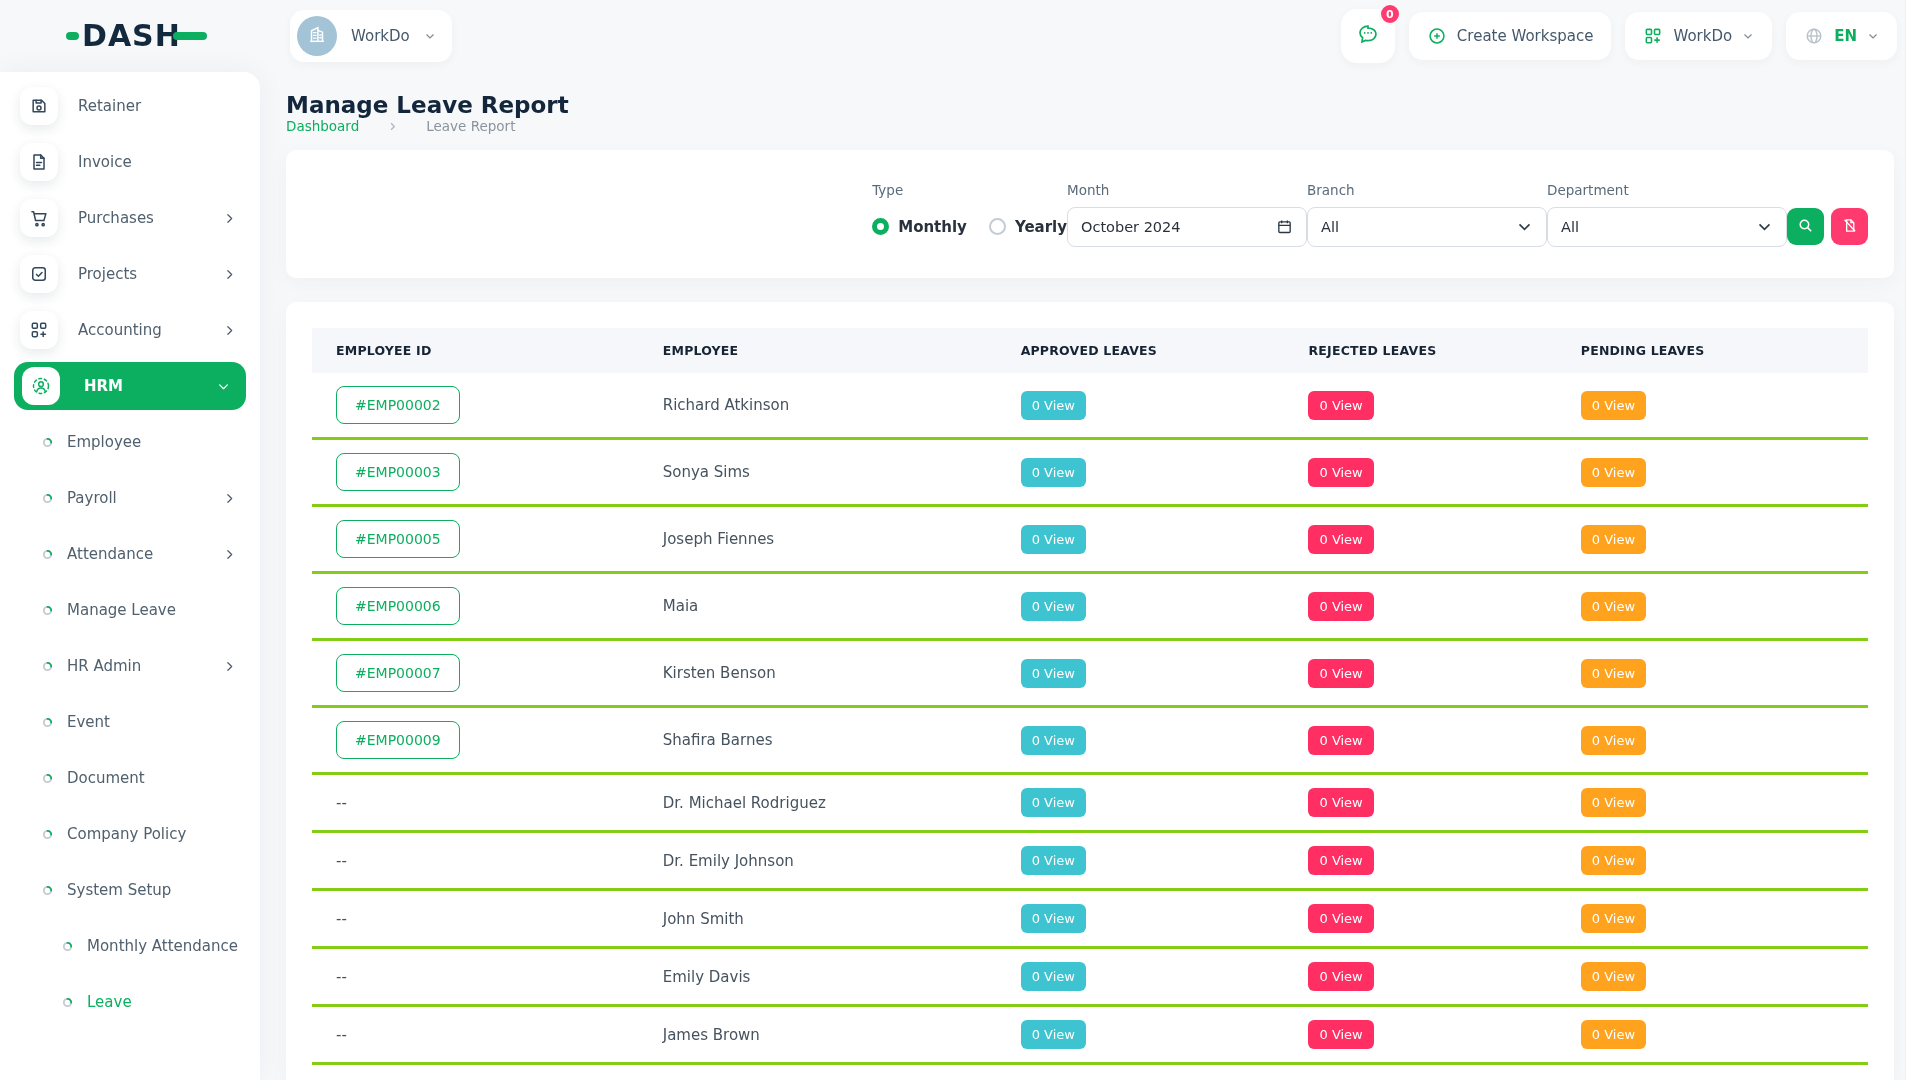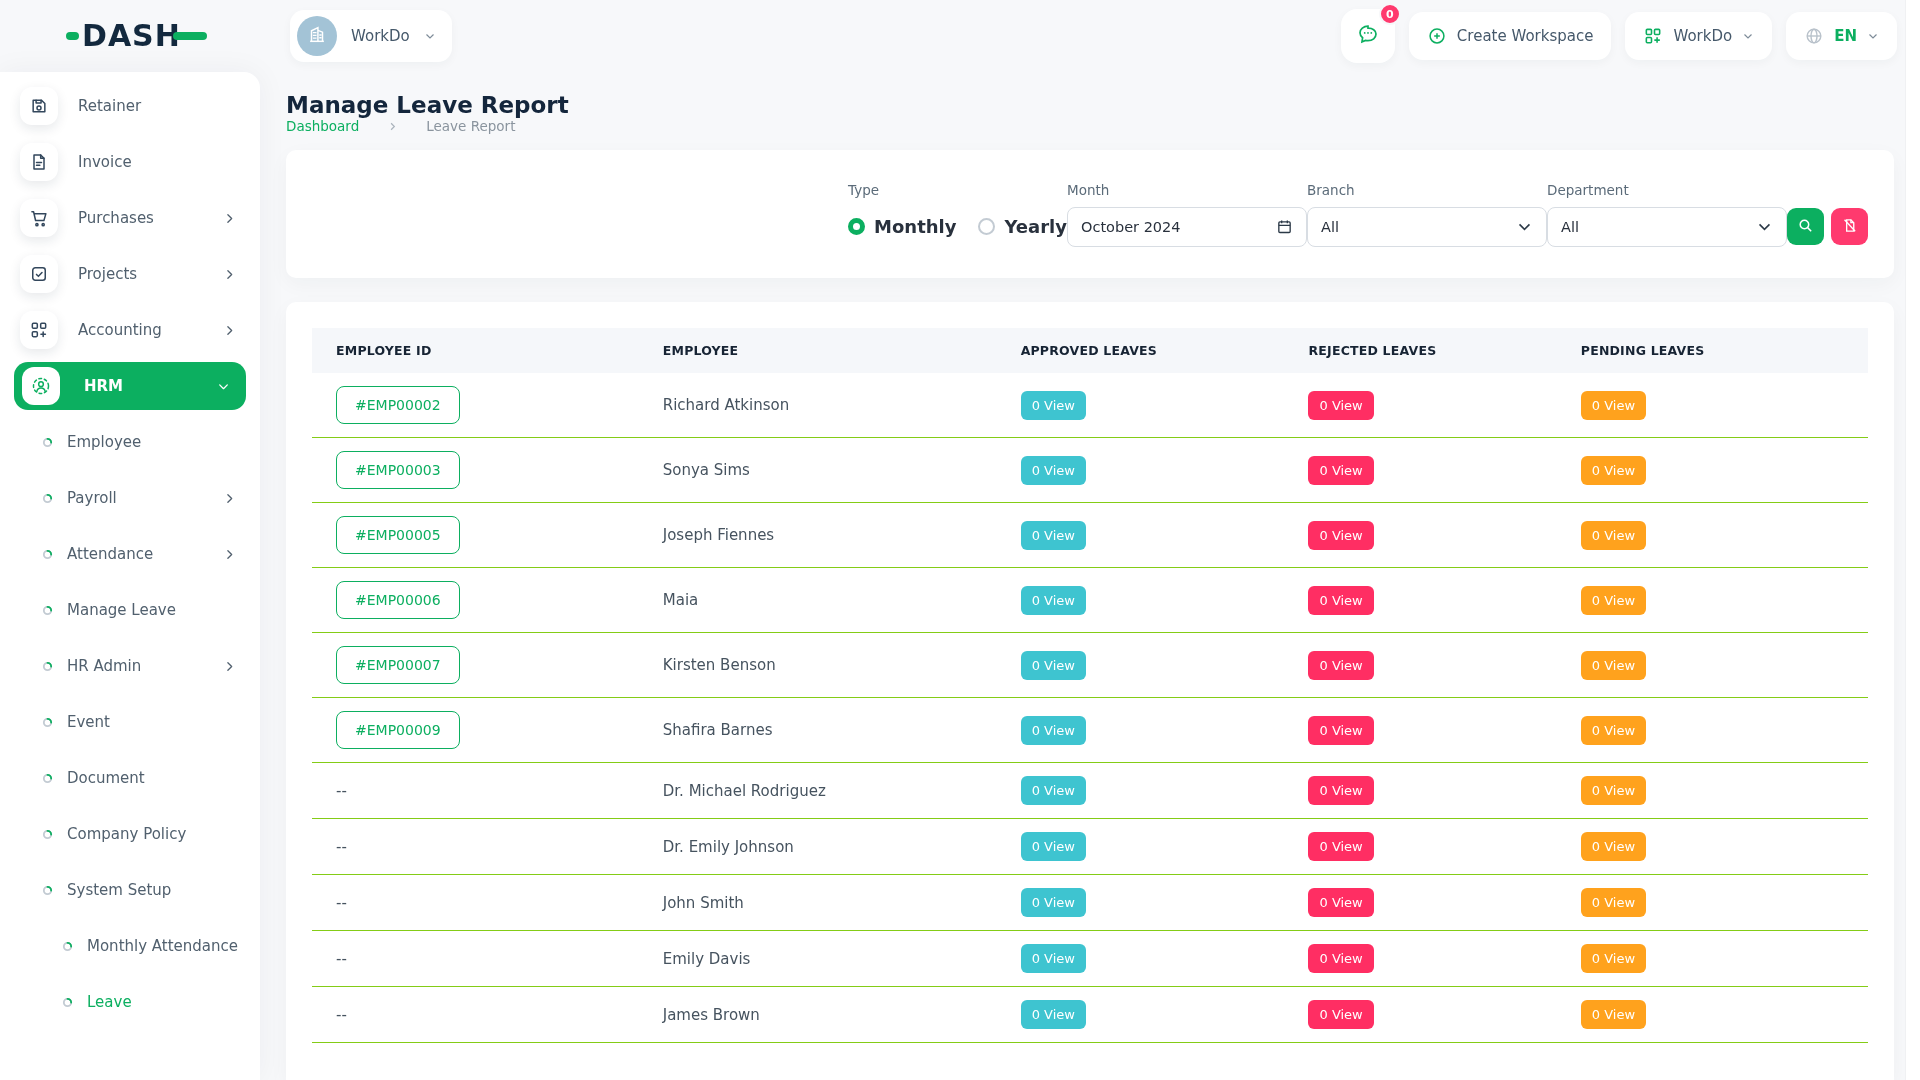--- a/index.html
+++ b/index.html
@@ -106,21 +106,21 @@
     box-shadow: 0 6px 20px rgba(24,39,56,0.04);
     display: flex; align-items: center; justify-content: flex-end;
     padding: 0 26px; 
   }
   .f-group { display: flex; flex-direction: column; }
   .f-label { font-size: 13.5px; color: #5b6b79; margin-bottom: 9px; }
   .radio-row { display: flex; align-items: center; gap: 22px; height: 40px; }
   .radio-opt { display: flex; align-items: center; gap: 9px; cursor: pointer; }
   .radio-dot { width: 17px; height: 17px; border-radius: 50%; border: 5px solid #0CAF60; background: #fff; }
   .radio-dot.off { border: 2px solid #c3cbd3; }
-  .radio-text { font-size: 18px; font-weight: 700; color: #29313d; }
+  .radio-text { font-size: 15px; font-weight: 700; color: #29313d; }
   .f-control {
     width: 240px; height: 40px; border: 1px solid #d8dde3; border-radius: 8px; background: #fff;
     display: flex; align-items: center; padding: 0 13px; font-size: 14.5px; color: #29313d;
     cursor: pointer;
   }
   .f-control .ctl-text { flex: 1; }
   .ctl-icon { color: #2b3947; display: flex; }
   .ctl-icon svg { width: 17px; height: 17px; }
   .f-buttons { display: flex; gap: 7px; }
   .sq-btn { width: 37px; height: 37px; border-radius: 9px; border: none; display: flex; align-items: center; justify-content: center; color: #fff; cursor: pointer; }
@@ -133,21 +133,21 @@
     margin-top: 24px; background: #fff; border-radius: 10px 10px 0 0; padding: 26px;
     box-shadow: 0 6px 20px rgba(24,39,56,0.04); flex: 1; overflow: hidden;
   }
   table.leave { width: 100%; border-collapse: collapse; table-layout: fixed; }
   table.leave col.c1 { width: 21%; } table.leave col.c2 { width: 23%; }
   table.leave col.c3 { width: 18.5%; } table.leave col.c4 { width: 17.5%; } table.leave col.c5 { width: 20%; }
   table.leave th {
     background: #f5f7fa; text-align: left; padding: 15px 24px; font-size: 12.5px;
     font-weight: 700; color: #172434; letter-spacing: .2px; white-space: nowrap;
   }
-  table.leave td { padding: 13px 24px; border-bottom: 1px solid #84cc16; font-size: 15px; color: #46535f; }
+  table.leave td { padding: 13px 24px; border-bottom: 3px solid #84cc16; font-size: 15px; color: #46535f; }
   .id-chip {
     display: inline-block; border: 1px solid #0CAF60; color: #0CAF60; background: #fff;
     border-radius: 8px; padding: 10px 18px; font-size: 14px; min-width: 100px; text-align: center; cursor: pointer;
   }
   .id-dash { color: #46535f; }
   .badge { display: inline-block; padding: 7px 11px; border-radius: 6px; color: #fff; font-size: 13px; cursor: pointer; }
   .badge.approved { background: #3EC4D0; }
   .badge.rejected { background: #FF2E63; }
   .badge.pending  { background: #FFA21D; }
 

